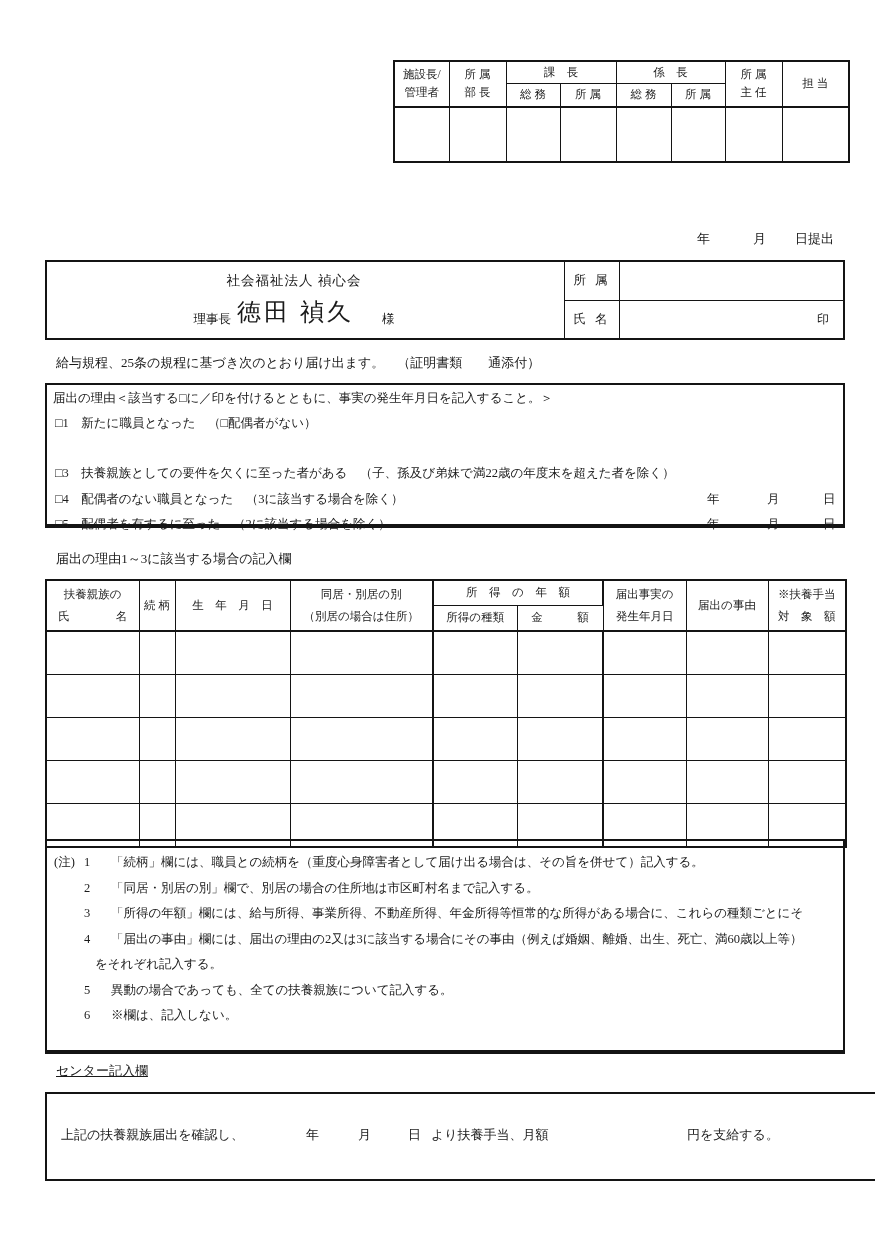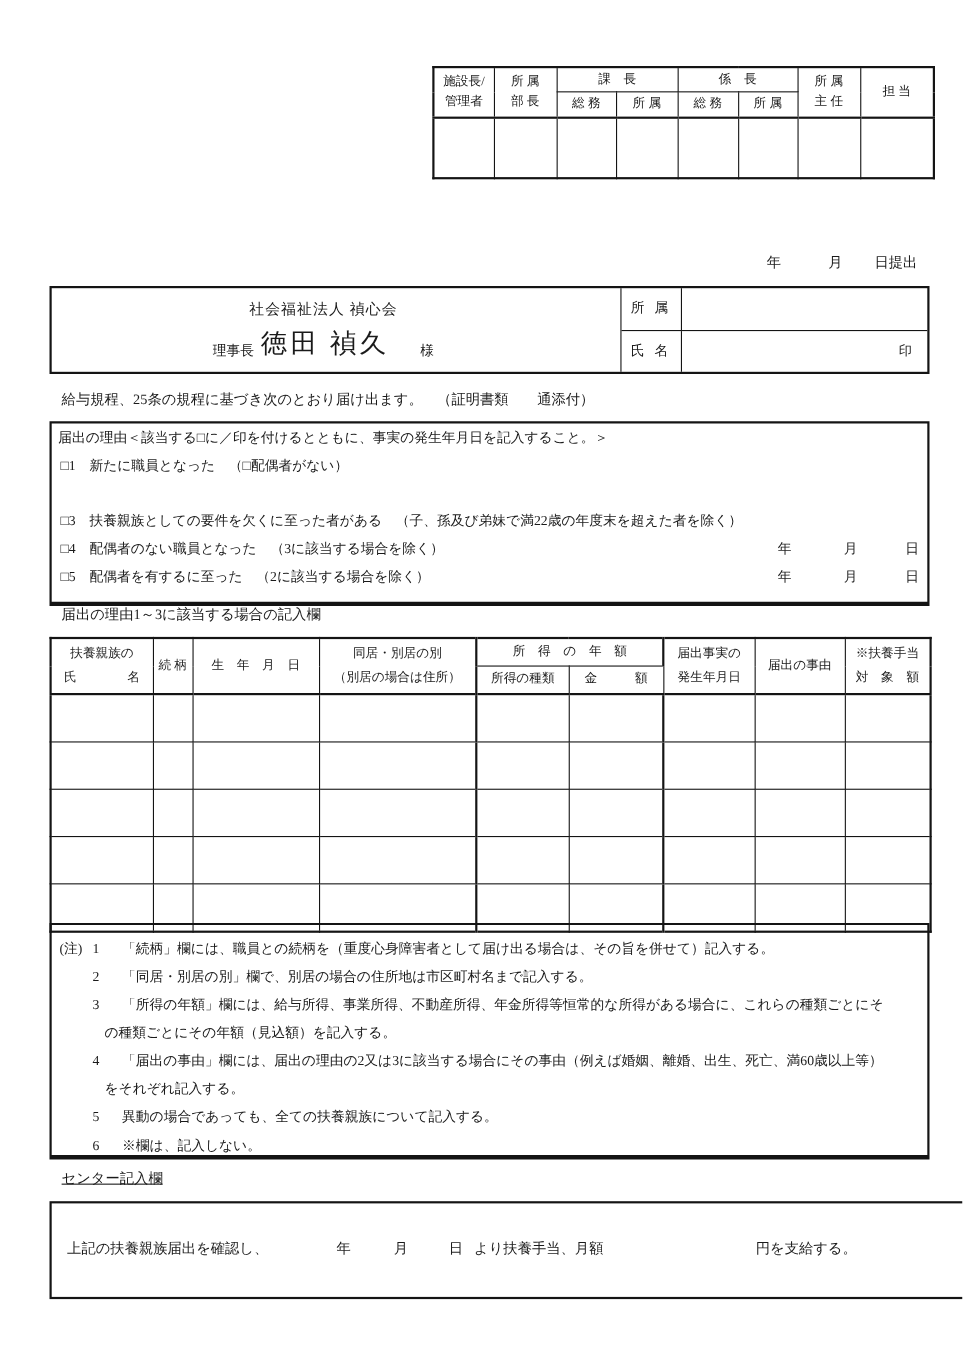--- a/index.html
+++ b/index.html
@@ -32,21 +32,21 @@
   .addr-right { flex:1; border-left:1.5px solid #141414; display:flex; flex-direction:column; }
   .addr-row { flex:1; display:flex; }
   .addr-row + .addr-row { border-top:1.5px solid #141414; }
   .addr-label { width:54px; border-right:1.5px solid #141414; display:flex; align-items:center; justify-content:center; font-size:12.5px; letter-spacing:3px; }
   .addr-val { flex:1; position:relative; }
   .seal { position:absolute; right:14px; top:50%; transform:translateY(-50%); font-size:12px; }
 
   .intro { position:absolute; left:56px; top:354px; font-size:13px; }
 
   
-  .reason-box { position:absolute; left:45px; top:383px; width:800px; height:168px; border:2px solid #141414; border-bottom-width:4px; box-sizing:border-box; }
+  .reason-box { position:absolute; left:45px; top:383px; width:800px; height:145px; border:2px solid #141414; border-bottom-width:4px; box-sizing:border-box; }
   .reason-head { position:absolute; left:6px; top:5px; font-size:12.5px; }
   .reason-item { position:absolute; left:8px; width:792px; font-size:12.5px; }
   .ri0 { top:30px; } .ri1 { top:55px; } .ri2 { top:80px; } .ri3 { top:106px; } .ri4 { top:131px; }
   .reason-item .d { position:absolute; top:0; }
   .ry { left:652px; } .rm { left:712px; } .rdd { left:768px; }
 
   .sec-label { position:absolute; left:56px; top:550px; font-size:13px; }
 
   
   .entry { position:absolute; left:45px; top:579px; width:800px; table-layout:fixed; border:2px solid #141414; }
@@ -289,25 +289,20 @@
     <div class="note-row">
       <span class="nc1"></span>
       <span class="nc2">2</span>
       <span class="ntext">「同居・別居の別」欄で、別居の場合の住所地は市区町村名まで記入する。</span>
     </div>
     <div class="note-row">
       <span class="nc1"></span>
       <span class="nc2">3</span>
       <span class="ntext">「所得の年額」欄には、給与所得、事業所得、不動産所得、年金所得等恒常的な所得がある場合に、これらの種類ごとにそ</span>
     </div>
-    <div class="note-row cont">
-      <span class="nc1"></span>
-      <span class="nc2"></span>
-      <span class="ntext">の種類ごとにその年額（見込額）を記入する。</span>
-    </div>
     <div class="note-row">
       <span class="nc1"></span>
       <span class="nc2">4</span>
       <span class="ntext">「届出の事由」欄には、届出の理由の2又は3に該当する場合にその事由（例えば婚姻、離婚、出生、死亡、満60歳以上等）</span>
     </div>
     <div class="note-row cont">
       <span class="nc1"></span>
       <span class="nc2"></span>
       <span class="ntext">をそれぞれ記入する。</span>
     </div>

